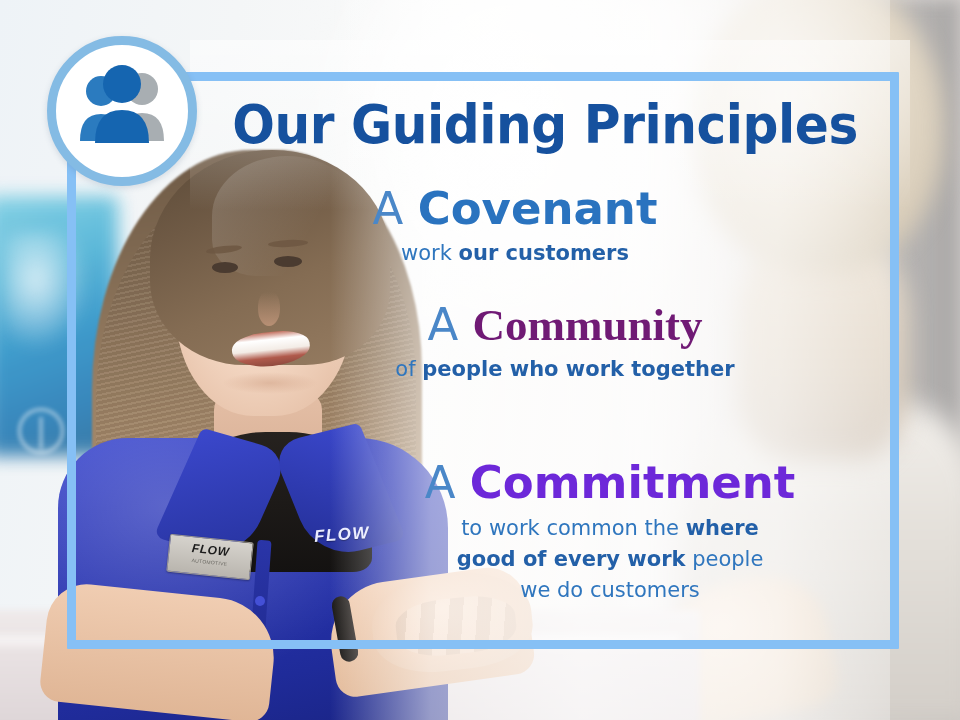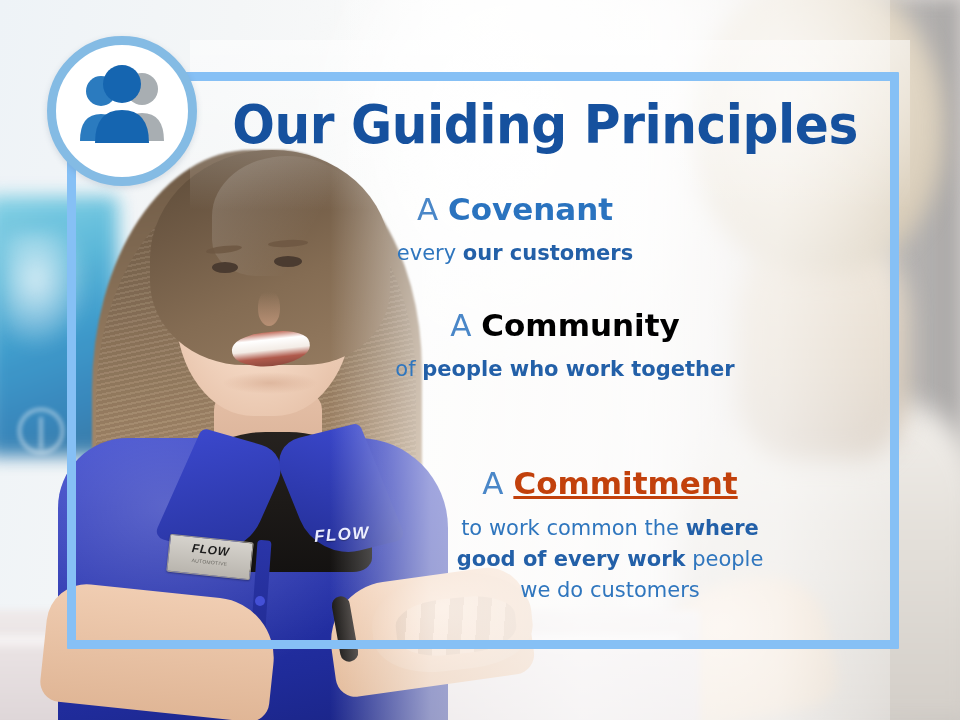--- a/index.html
+++ b/index.html
@@ -284,21 +284,21 @@
     color: #16519e;
     transform: scaleX(.93);
     transform-origin: center;
     text-shadow: 0 1px 0 rgba(255,255,255,.35);
   }
 
   .principle { position: absolute; text-align: center; }
 
   .p-title {
     font-family: "DejaVu Sans", sans-serif;
-    font-size: 31px;
+    font-size: 45px;
     line-height: 50px;
     color: #2b74bf;
     white-space: nowrap;
   }
   .p-title .art { font-weight: 400; color: #4a87c8; }
   .p-title .word { font-weight: 700; color: #2a73bf; }
 
   .p-sub {
     font-family: "DejaVu Sans", sans-serif;
     font-size: 21px;
@@ -392,38 +392,38 @@
   </div>
 
   <div class="headline" style="color: rgb(22, 81, 158);">Our Guiding Principles</div>
 
   <div class="principle" id="p1">
     <div class="p-title">
       <span class="art" style="color: rgb(74, 135, 200);">A</span>
       <span class="word" style="color: rgb(42, 115, 191);">Covenant</span>
     </div>
     <div class="p-sub" style="color: rgb(47, 118, 190);">
-        <div><span>every </span><b style="color: rgb(35, 96, 168);">our customers</b></div>
+        <div><span>work </span><b style="color: rgb(35, 96, 168);">our customers</b></div>
       </div>
   </div>
 
   <div class="principle" id="p2">
     <div class="p-title">
       <span class="art" style="color: rgb(74, 135, 200);">A</span>
-      <span class="word" style="color: #000000;">Community</span>
+      <span class="word" style="color: #701a75; font-family: Liberation Serif, serif;">Community</span>
     </div>
     <div class="p-sub" style="color: rgb(47, 118, 190);">
         <div><span>of </span><b style="color: rgb(35, 96, 168);">people who work together</b></div>
       </div>
   </div>
 
   <div class="principle" id="p3">
     <div class="p-title">
       <span class="art" style="color: rgb(74, 135, 200);">A</span>
-      <span class="word" style="color: #c2410c; text-decoration: underline;">Commitment</span>
+      <span class="word" style="color: #6d28d9;">Commitment</span>
     </div>
     <div class="p-sub" style="color: rgb(47, 118, 190);">
         <div><span>to work common the </span><b style="color: rgb(35, 96, 168);">where</b></div>
         <div><b style="color: rgb(35, 96, 168);">good of every work</b><span> people</span></div>
         <div><span>we do customers</span></div>
       </div>
   </div>
 
 </div>
 

